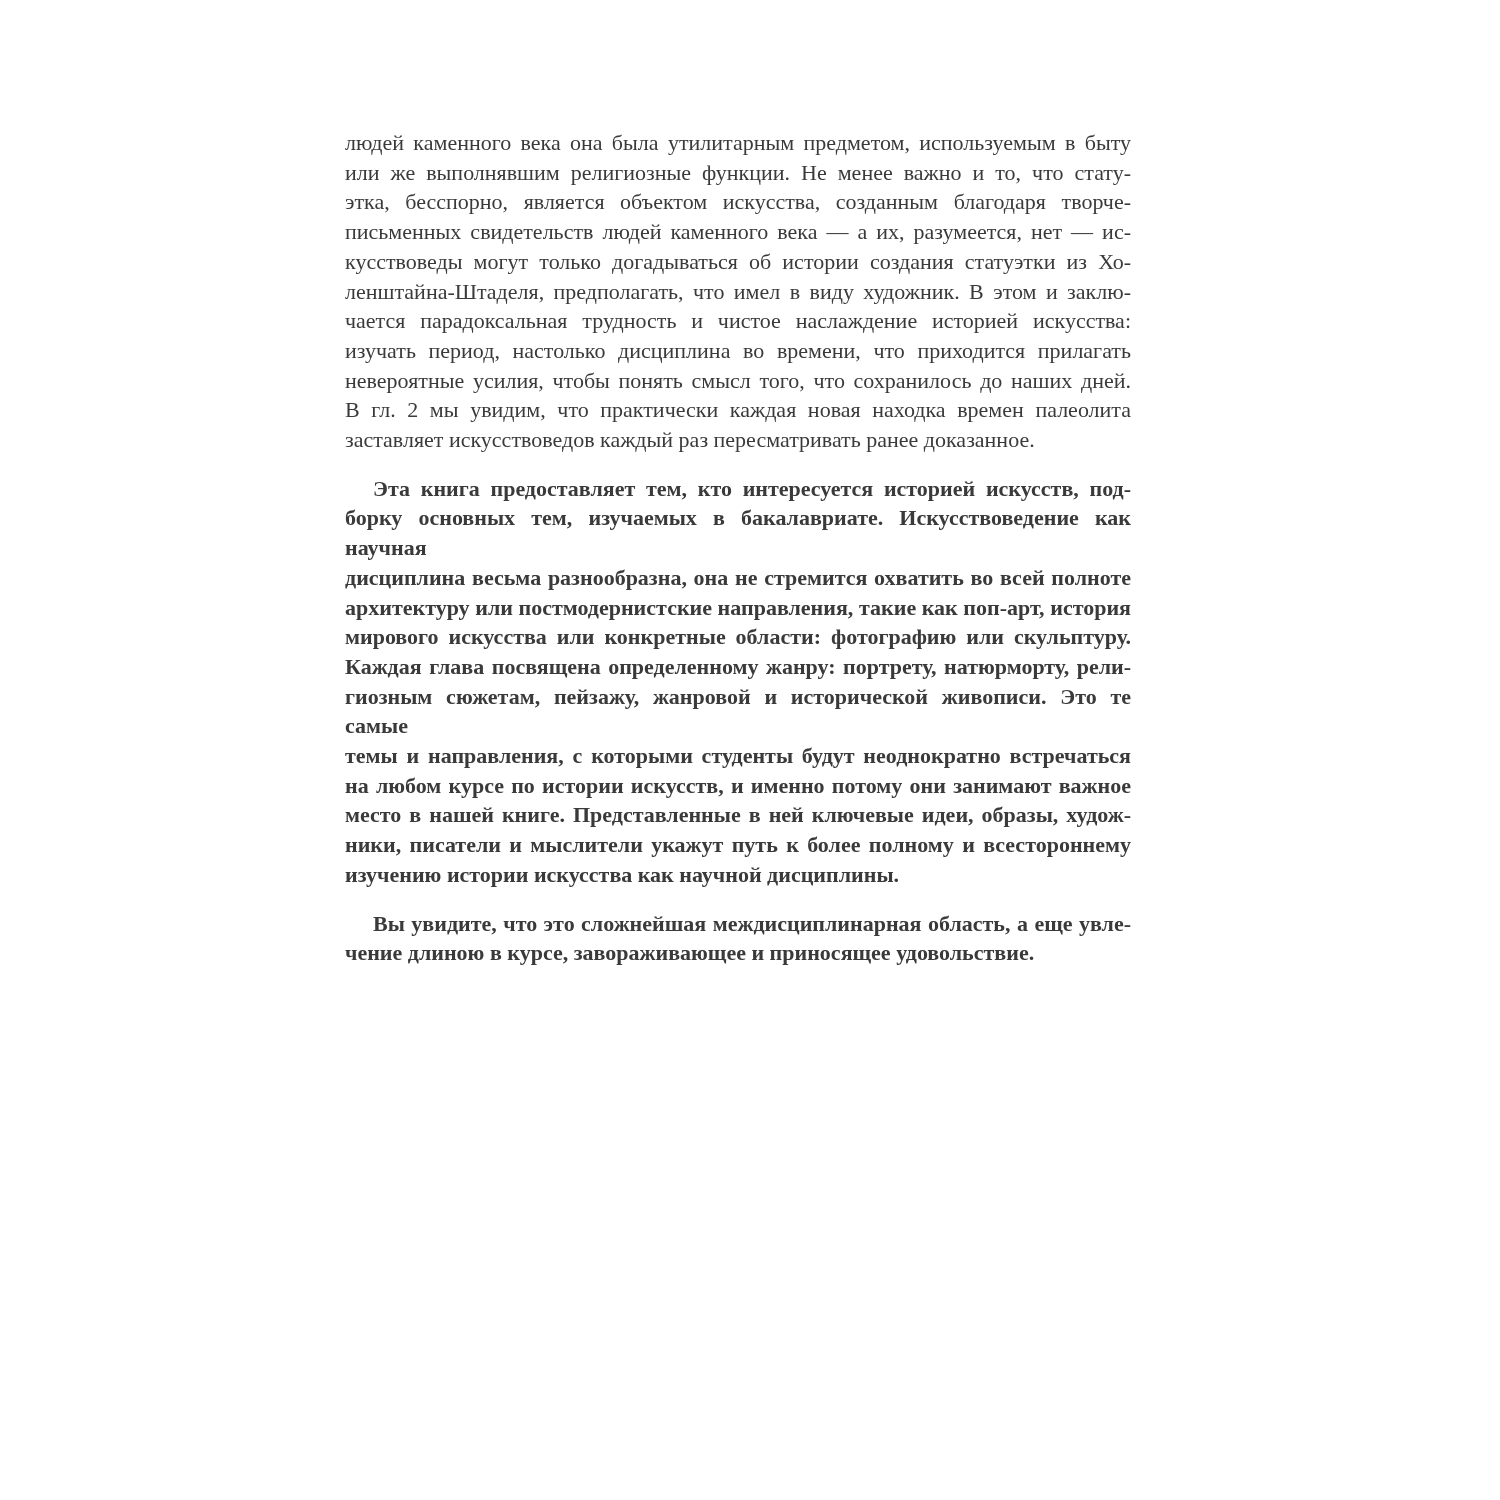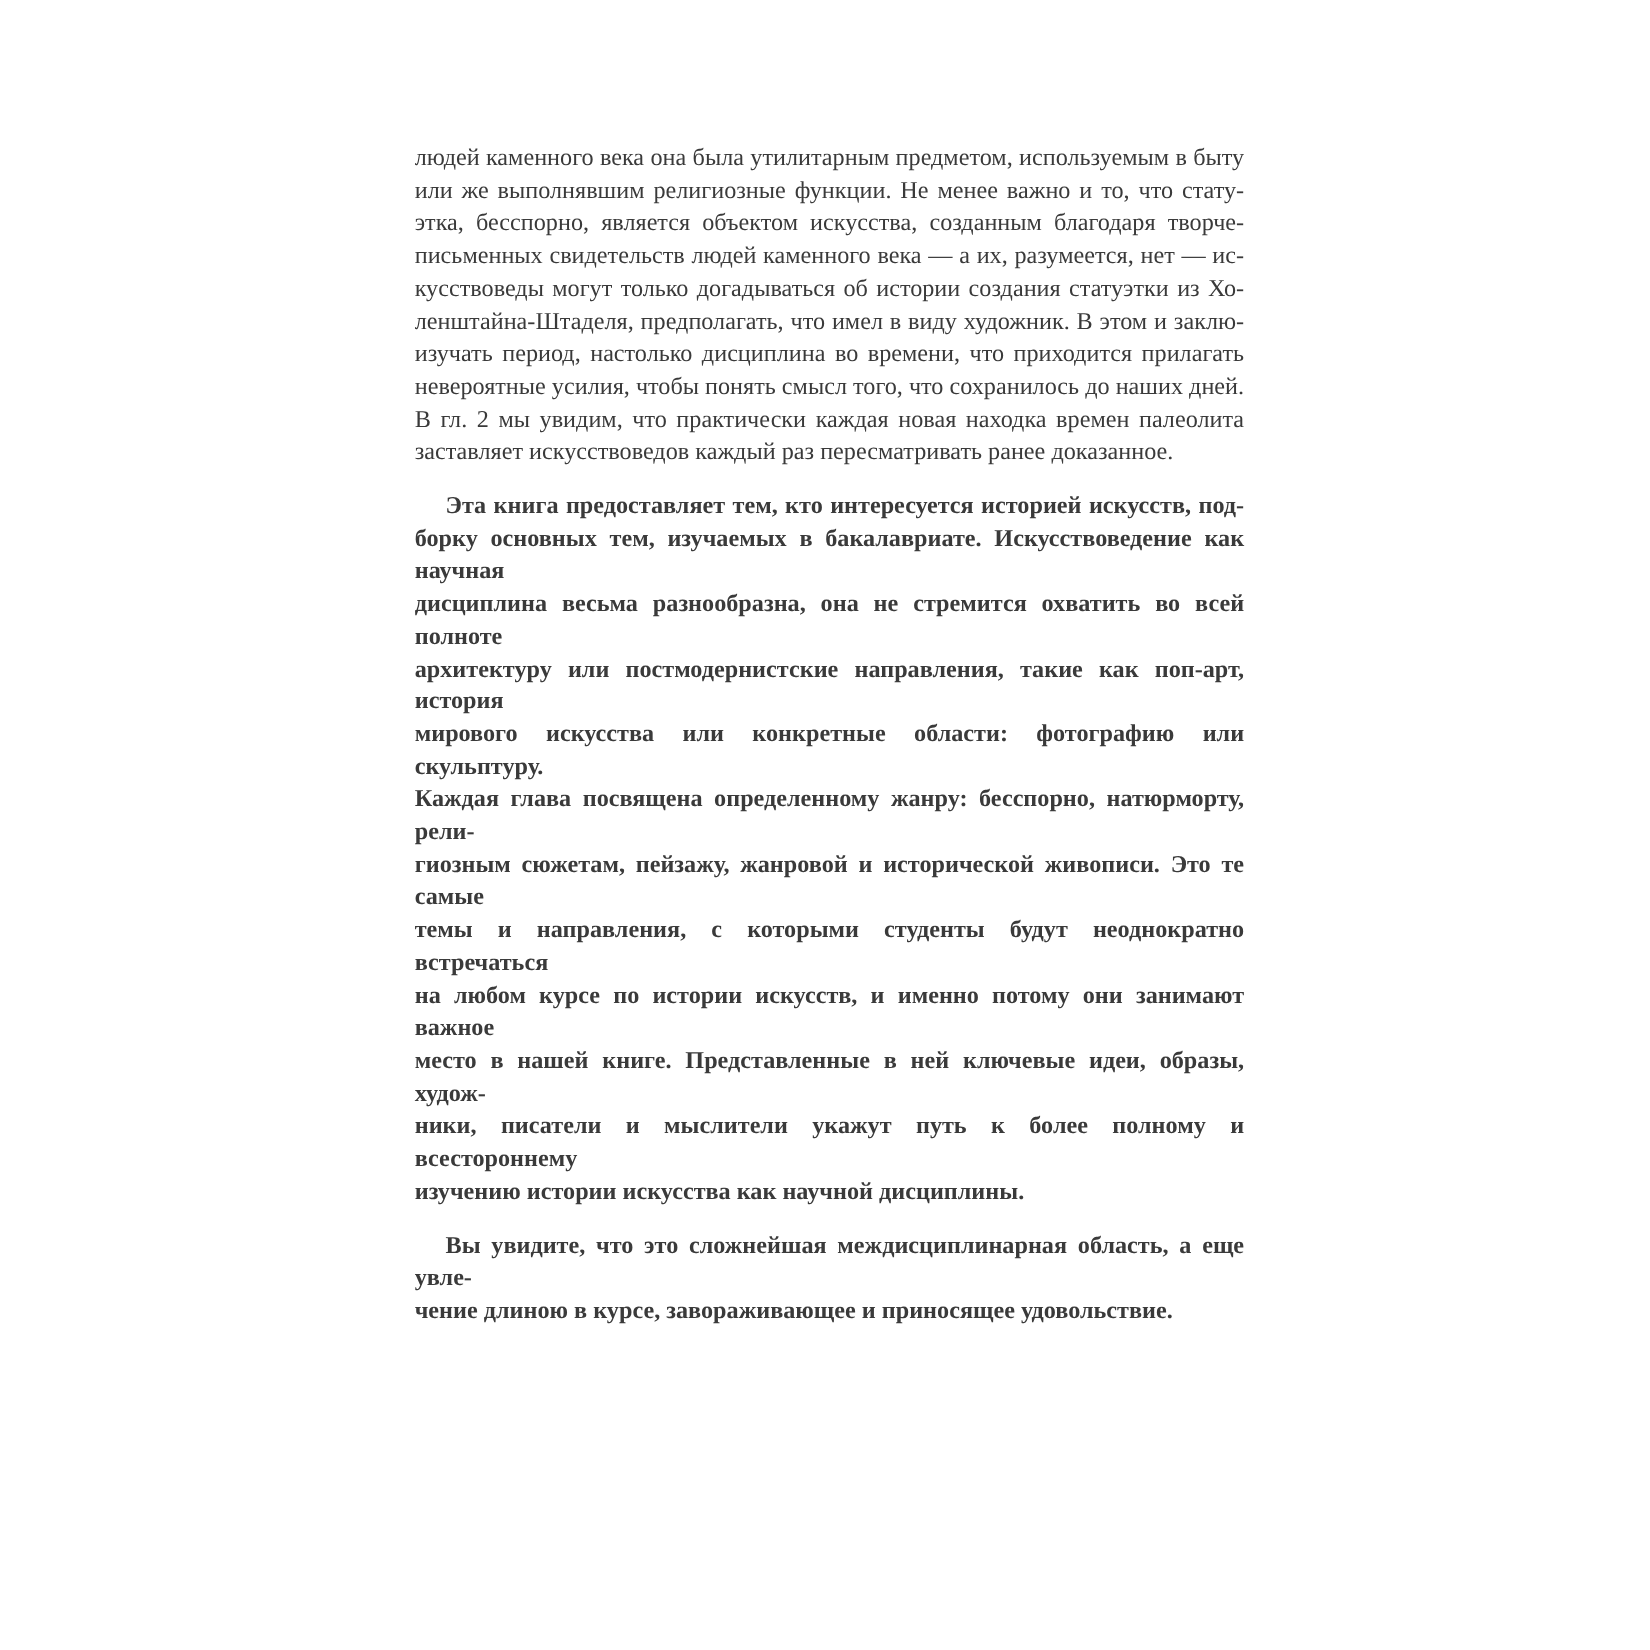--- a/index.html
+++ b/index.html
@@ -32,52 +32,52 @@
   .paragraph + .paragraph {
     margin-top: 19px;
     font-weight: bold;
   }
   .paragraph.indented .line:first-child {
     text-indent: 28px;
   }
   .line {
     text-align: justify;
     text-align-last: justify;
-    margin-left: 32px;
     -moz-text-align-last: justify;
   }
   .line.last {
     text-align-last: left;
     -moz-text-align-last: left;
   }
 </style>
 </head>
 <body style="background: rgb(255, 255, 255);">
 
 <div class="page">
   <div class="text-block" id="text-block" style="color: rgb(58, 58, 58);">
       <div class="paragraph">
         <div class="line">людей каменного века она была утилитарным предметом, используемым в быту</div>
         <div class="line">или же выполнявшим религиозные функции. Не менее важно и то, что стату-</div>
         <div class="line">этка, бесспорно, является объектом искусства, созданным благодаря творче-</div>
         <div class="line">письменных свидетельств людей каменного века — а их, разумеется, нет — ис-</div>
         <div class="line">кусствоведы могут только догадываться об истории создания статуэтки из Хо-</div>
         <div class="line">ленштайна-Штаделя, предполагать, что имел в виду художник. В этом и заклю-</div>
+        <div class="line">чается парадоксальная трудность и чистое наслаждение историей искусства:</div>
         <div class="line">изучать период, настолько дисциплина во времени, что приходится прилагать</div>
         <div class="line">невероятные усилия, чтобы понять смысл того, что сохранилось до наших дней.</div>
         <div class="line">В гл. 2 мы увидим, что практически каждая новая находка времен палеолита</div>
         <div class="line last">заставляет искусствоведов каждый раз пересматривать ранее доказанное.</div>
       </div>
       <div class="paragraph indented">
         <div class="line">Эта книга предоставляет тем, кто интересуется историей искусств, под-</div>
         <div class="line">борку основных тем, изучаемых в бакалавриате. Искусствоведение как научная</div>
         <div class="line">дисциплина весьма разнообразна, она не стремится охватить во всей полноте</div>
         <div class="line">архитектуру или постмодернистские направления, такие как поп-арт, история</div>
         <div class="line">мирового искусства или конкретные области: фотографию или скульптуру.</div>
-        <div class="line">Каждая глава посвящена определенному жанру: бесспорно, натюрморту, рели-</div>
+        <div class="line">Каждая глава посвящена определенному жанру: портрету, натюрморту, рели-</div>
         <div class="line">гиозным сюжетам, пейзажу, жанровой и исторической живописи. Это те самые</div>
         <div class="line">темы и направления, с которыми студенты будут неоднократно встречаться</div>
         <div class="line">на любом курсе по истории искусств, и именно потому они занимают важное</div>
         <div class="line">место в нашей книге. Представленные в ней ключевые идеи, образы, худож-</div>
         <div class="line">ники, писатели и мыслители укажут путь к более полному и всестороннему</div>
         <div class="line last">изучению истории искусства как научной дисциплины.</div>
       </div>
       <div class="paragraph indented">
         <div class="line">Вы увидите, что это сложнейшая междисциплинарная область, а еще увле-</div>
         <div class="line last">чение длиною в курсе, завораживающее и приносящее удовольствие.</div>

